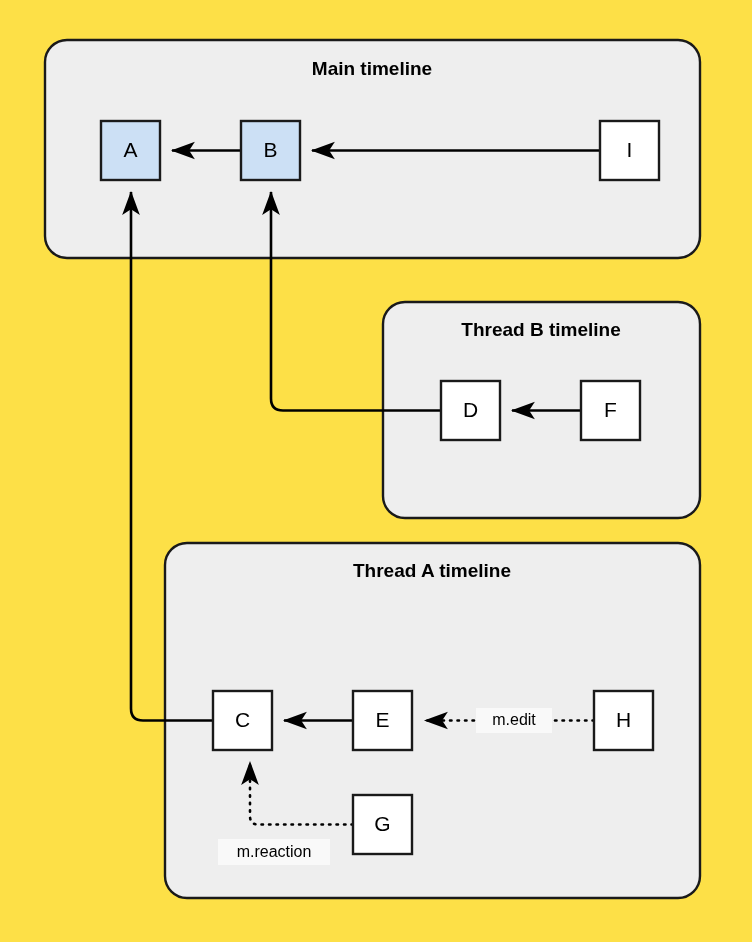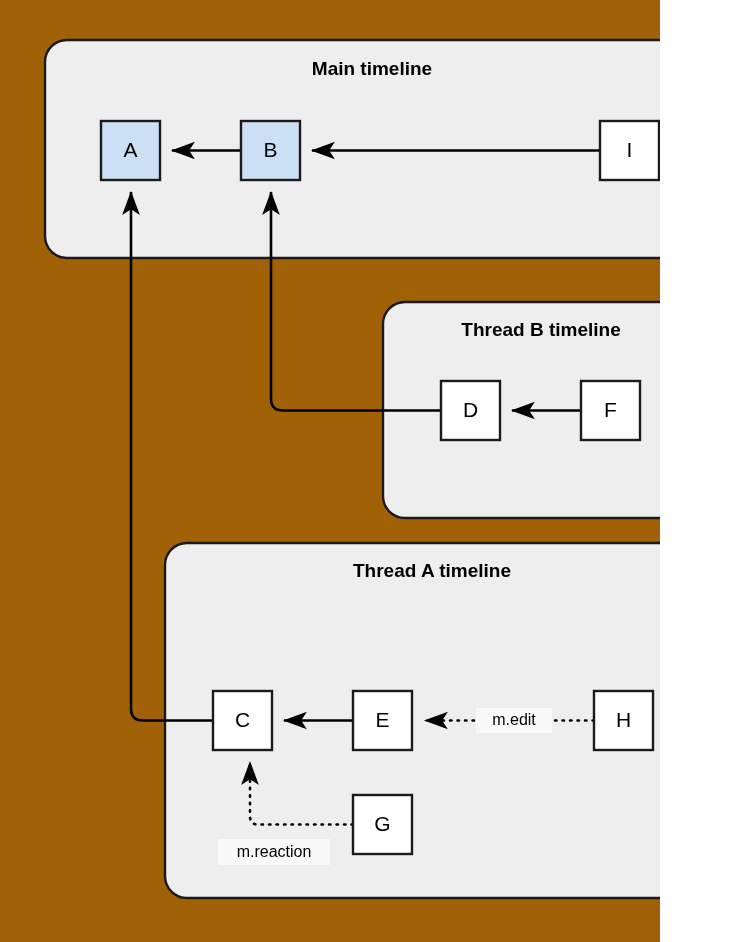--- a/index.html
+++ b/index.html
@@ -5,23 +5,23 @@
   html, body {
     margin: 0;
     padding: 0;
     background: #ffffff;
   }
   body {
     font-family: "Liberation Sans", sans-serif;
   }
   #stage {
     position: relative;
-    width: 660px;
+    width: 752px;
     height: 942px;
-    background: #a16207;
+    background: #fde047;
     overflow: hidden;
   }
   #diagram-svg {
     position: absolute;
     top: 0;
     left: 0;
     width: 756px;
     height: 942px;
   }
   .container-title {

